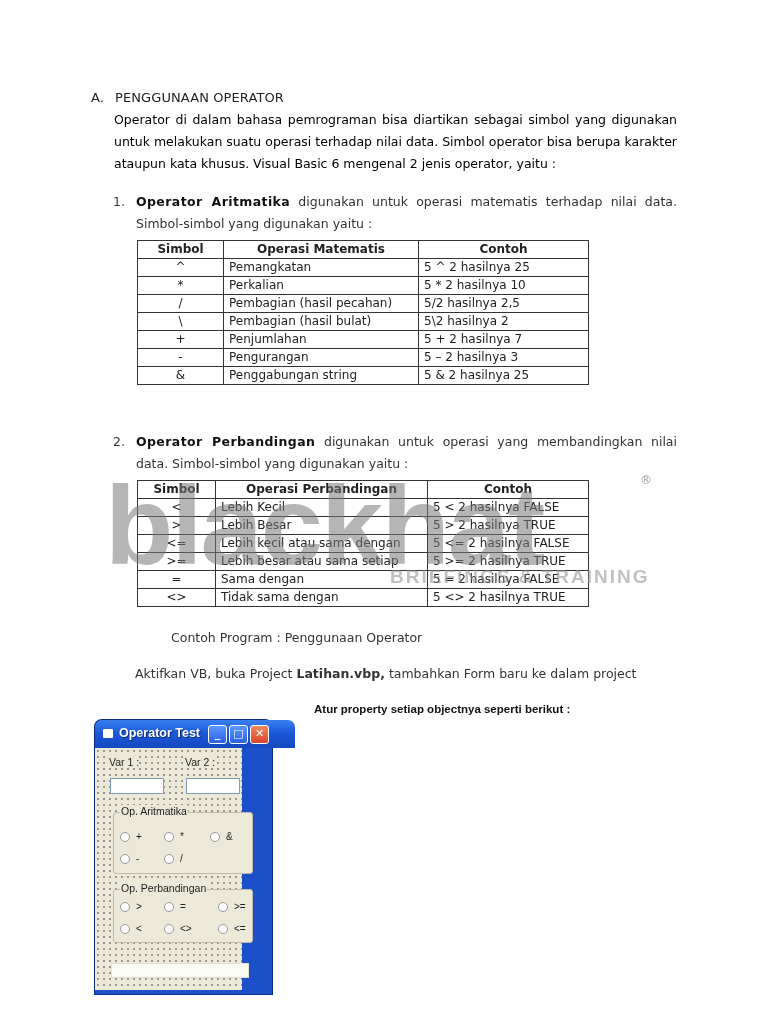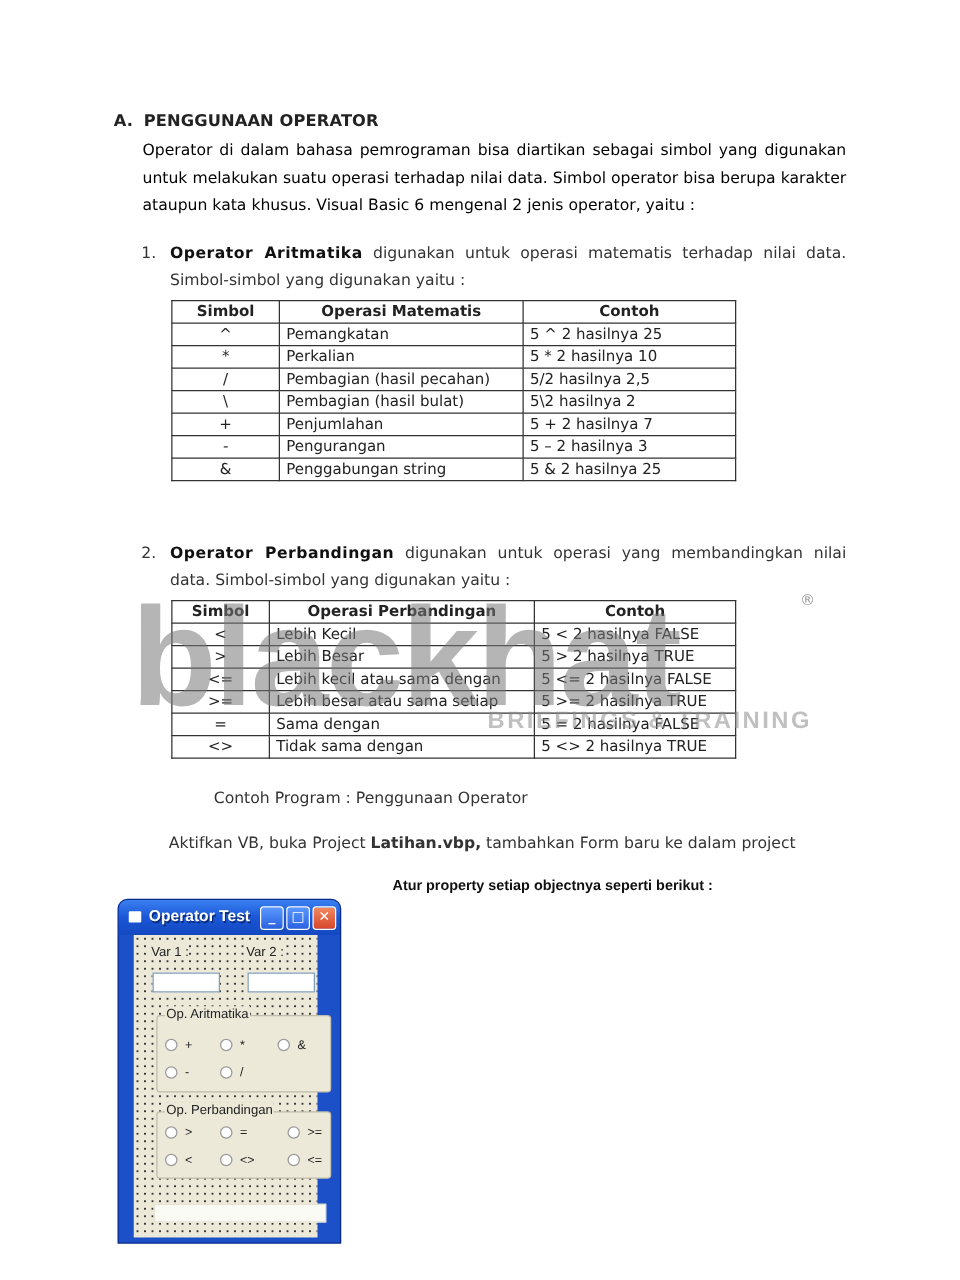--- a/index.html
+++ b/index.html
@@ -1,19 +1,19 @@
 <!DOCTYPE html>
 <html><head>
 <meta charset="utf-8">
 <style>
   html, body { margin:0; padding:0; }
   body { width:768px; height:1024px; background:#ffffff; position:relative; overflow:hidden;
          font-family:"DejaVu Sans", sans-serif; color:#222; }
   .abs { position:absolute; }
-  .h1 { left:91px; top:90px; font-size:13px; font-weight:bold; letter-spacing:0.1px; }
+  .h1 { left:91px; top:90px; font-size:13px; font-weight:normal; letter-spacing:0.1px; }
   .h1 .num { display:inline-block; width:24px; }
   .para { left:114px; width:563px; font-size:12.5px; line-height:22px; text-align:justify; color:#000000; }
   .item { left:113px; width:564px; font-size:12.5px; line-height:22px; text-align:justify; color:#333; }
   .item .num { position:absolute; left:0; }
   .item .txt { padding-left:23px; display:block; }
   .item b { color:#111; letter-spacing:0.4px; }
   table { border-collapse:collapse; position:absolute; font-size:12px; color:#222; }
   td, th { border:1px solid #333; padding:0 5px; height:17px; line-height:17px; white-space:nowrap;margin-top:24px; }
   th { font-weight:bold; text-align:center; }
   td.sym { text-align:center; }
@@ -24,30 +24,30 @@
   .watermark { left:105px; top:470px; font-size:112px; font-weight:bold; color:rgba(120,120,120,0.55);
                letter-spacing:-2px; line-height:1; font-family:"Liberation Sans", sans-serif; pointer-events:none; }
   .wm-sub { left:390px; top:566px; font-size:19px; font-weight:bold; color:rgba(140,140,140,0.55);
             letter-spacing:2px; font-family:"Liberation Sans", sans-serif; }
   .wm-reg { left:640px; top:473px; font-size:12px; color:#999; }
   .plain { left:135px; font-size:12.5px; color:#333; }
   .caption { left:286px; top:703px; font-size:11.5px; font-weight:bold; color:#111; font-family:"Liberation Sans", sans-serif;margin-left:28px; }
   
   .win { left:95px; top:720px; width:177px; height:274px; background:#1c50c8; border-radius:7px 7px 0 0;
          box-shadow:0 0 0 1px #0a2a8a; }
-  .titlebar { position:absolute; left:0; top:0; width:177px; height:28px;
+  .titlebar { position:absolute; left:0; top:0; width:200px; height:28px;
               background:linear-gradient(#3a80f0,#1a56d6 50%,#1448c0); border-radius:7px 7px 0 0; }
   .title-ic { position:absolute; left:8px; top:9px; width:10px; height:9px; background:#fff; border-radius:1px; }
   .title-tx { position:absolute; left:24px; top:6px; color:#fff; font-weight:bold; font-size:12.5px;
               font-family:"Liberation Sans", sans-serif; text-shadow:1px 1px 0 #0a2a7a; }
   .tbtn { position:absolute; top:5px; width:19px; height:19px; border:1px solid #fff; border-radius:3px;
           background:linear-gradient(#5a98ff,#2a62e0); box-sizing:border-box; }
   .tbtn.min { left:113px; } .tbtn.max { left:134px; } .tbtn.close { left:155px; background:linear-gradient(#f08a60,#d8452a); }
   .tbtn .g { position:absolute; color:#fff; font-size:11px; font-weight:bold; left:0; right:0; text-align:center; top:1px; }
-  .client { position:absolute; left:12px; top:28px; width:147px; height:242px; background-color:#ece9d8;
+  .client { position:absolute; left:0; top:28px; width:147px; height:242px; background-color:#ece9d8;
             background-image:radial-gradient(#333 0.6px, transparent 0.8px); background-size:6px 6px; }
   .lbl { position:absolute; font-size:10.5px; color:#222; font-family:"Liberation Sans", sans-serif; background:#ece9d8; }
   .tb { position:absolute; background:#fff; border:1px solid #7f9db9; box-sizing:border-box; }
   .frame { position:absolute; border:1px solid #bfbcab; border-radius:3px; background:#ece9d8; box-sizing:border-box; }
   .frame .ft { position:absolute; top:-8px; left:6px; background:#ece9d8; font-size:10.5px; padding:0 1px;
                font-family:"Liberation Sans", sans-serif; color:#222; }
   .opt { position:absolute; font-size:10px; font-family:"Liberation Sans", sans-serif; color:#222; }
   .opt .r { display:inline-block; width:10px; height:10px; border-radius:50%; border:1px solid #9a9a9a;
             background:#fff; vertical-align:middle; margin-right:6px; box-sizing:border-box; }
 </style>

